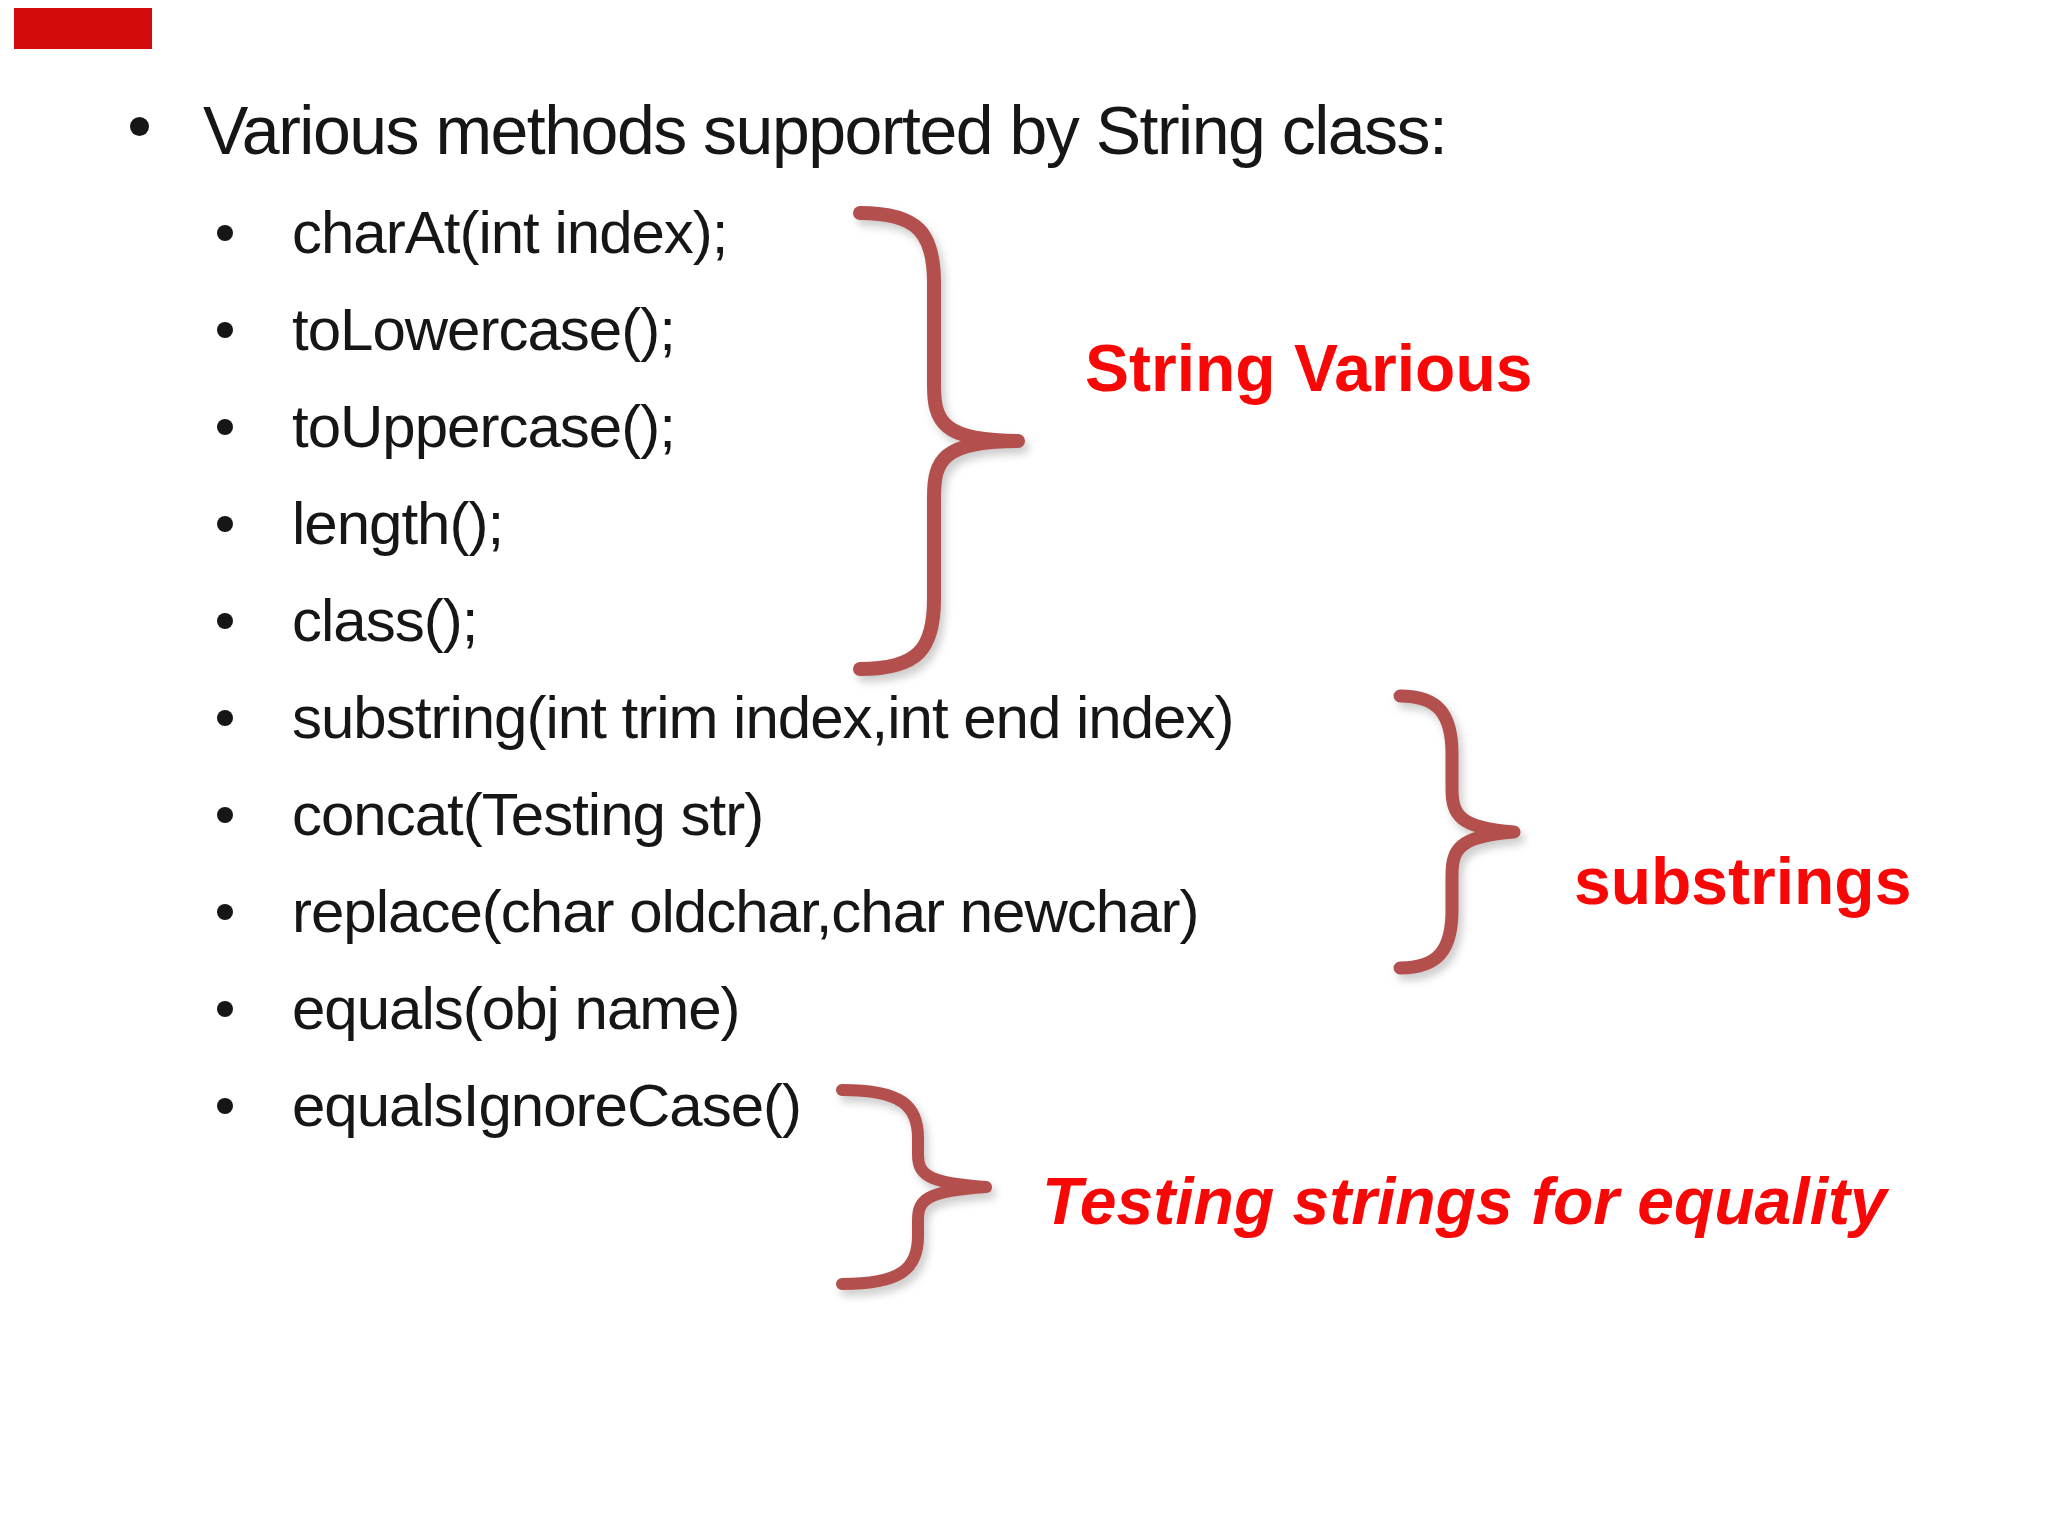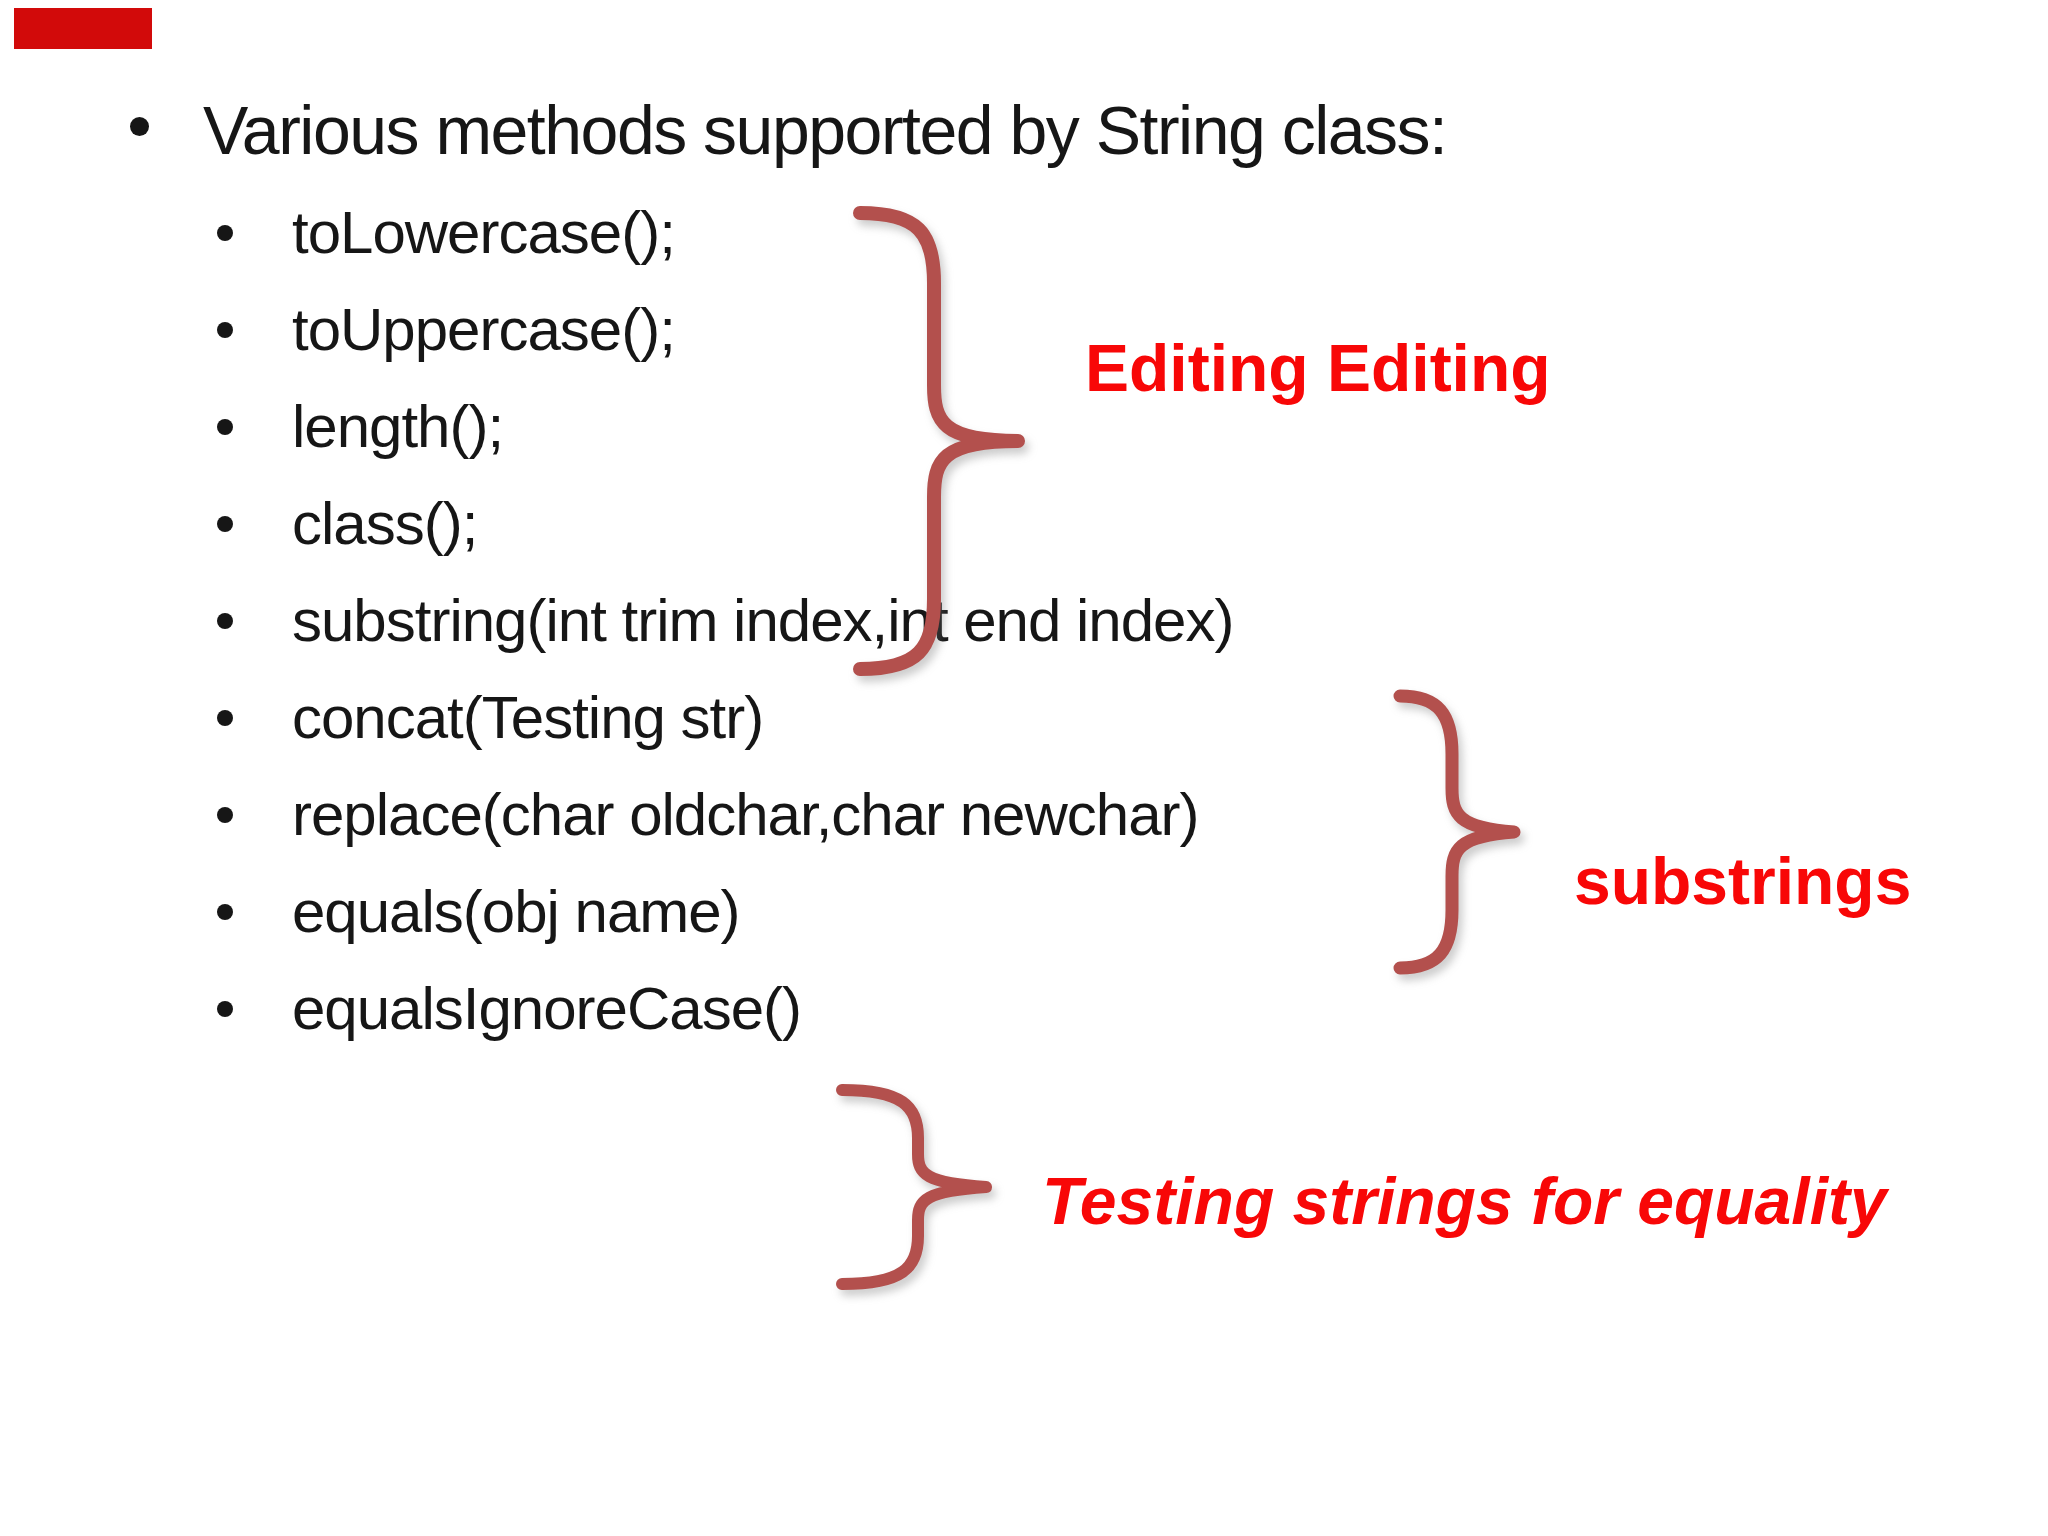--- a/index.html
+++ b/index.html
@@ -113,20 +113,24 @@
 <div class="slide">
 
   <div class="corner-bar"></div>
 
   <span class="title-dot"></span>
   <div class="title-text">Various methods supported by String class:</div>
 
   <ul class="method-list">
     <li class="method-item">
         <span class="item-dot"></span>
+        <span>charAt(int index);</span>
+      </li>
+    <li class="method-item">
+        <span class="item-dot"></span>
         <span>toLowercase();</span>
       </li>
     <li class="method-item">
         <span class="item-dot"></span>
         <span>toUppercase();</span>
       </li>
     <li class="method-item">
         <span class="item-dot"></span>
         <span>length();</span>
       </li>
@@ -161,17 +165,17 @@
   </svg>
 
   <svg id="brace-substrings" class="brace" width="132" height="288" viewBox="0 0 132 288" aria-hidden="true">
     <path stroke-width="13" d="M 10 8 C 48 8 62 26 62 66 L 62 100 C 62 126 68 140 124 144 C 68 148 62 162 62 188 L 62 222 C 62 262 48 280 10 280"></path>
   </svg>
 
   <svg id="brace-testing" class="brace" width="164" height="210" viewBox="0 0 164 210" aria-hidden="true">
     <path stroke-width="12" d="M 12 8 C 72 8 88 24 88 56 L 88 72 C 88 92 96 101 156 105 C 96 109 88 118 88 138 L 88 154 C 88 186 72 202 12 202"></path>
   </svg>
 
-  <div id="label-string-editing" class="group-label">Editing Editing</div>
+  <div id="label-string-editing" class="group-label">String Various</div>
   <div id="label-substrings" class="group-label">substrings</div>
   <div id="label-testing" class="group-label">Testing strings for equality</div>
 
 </div>
 
 </body></html>

